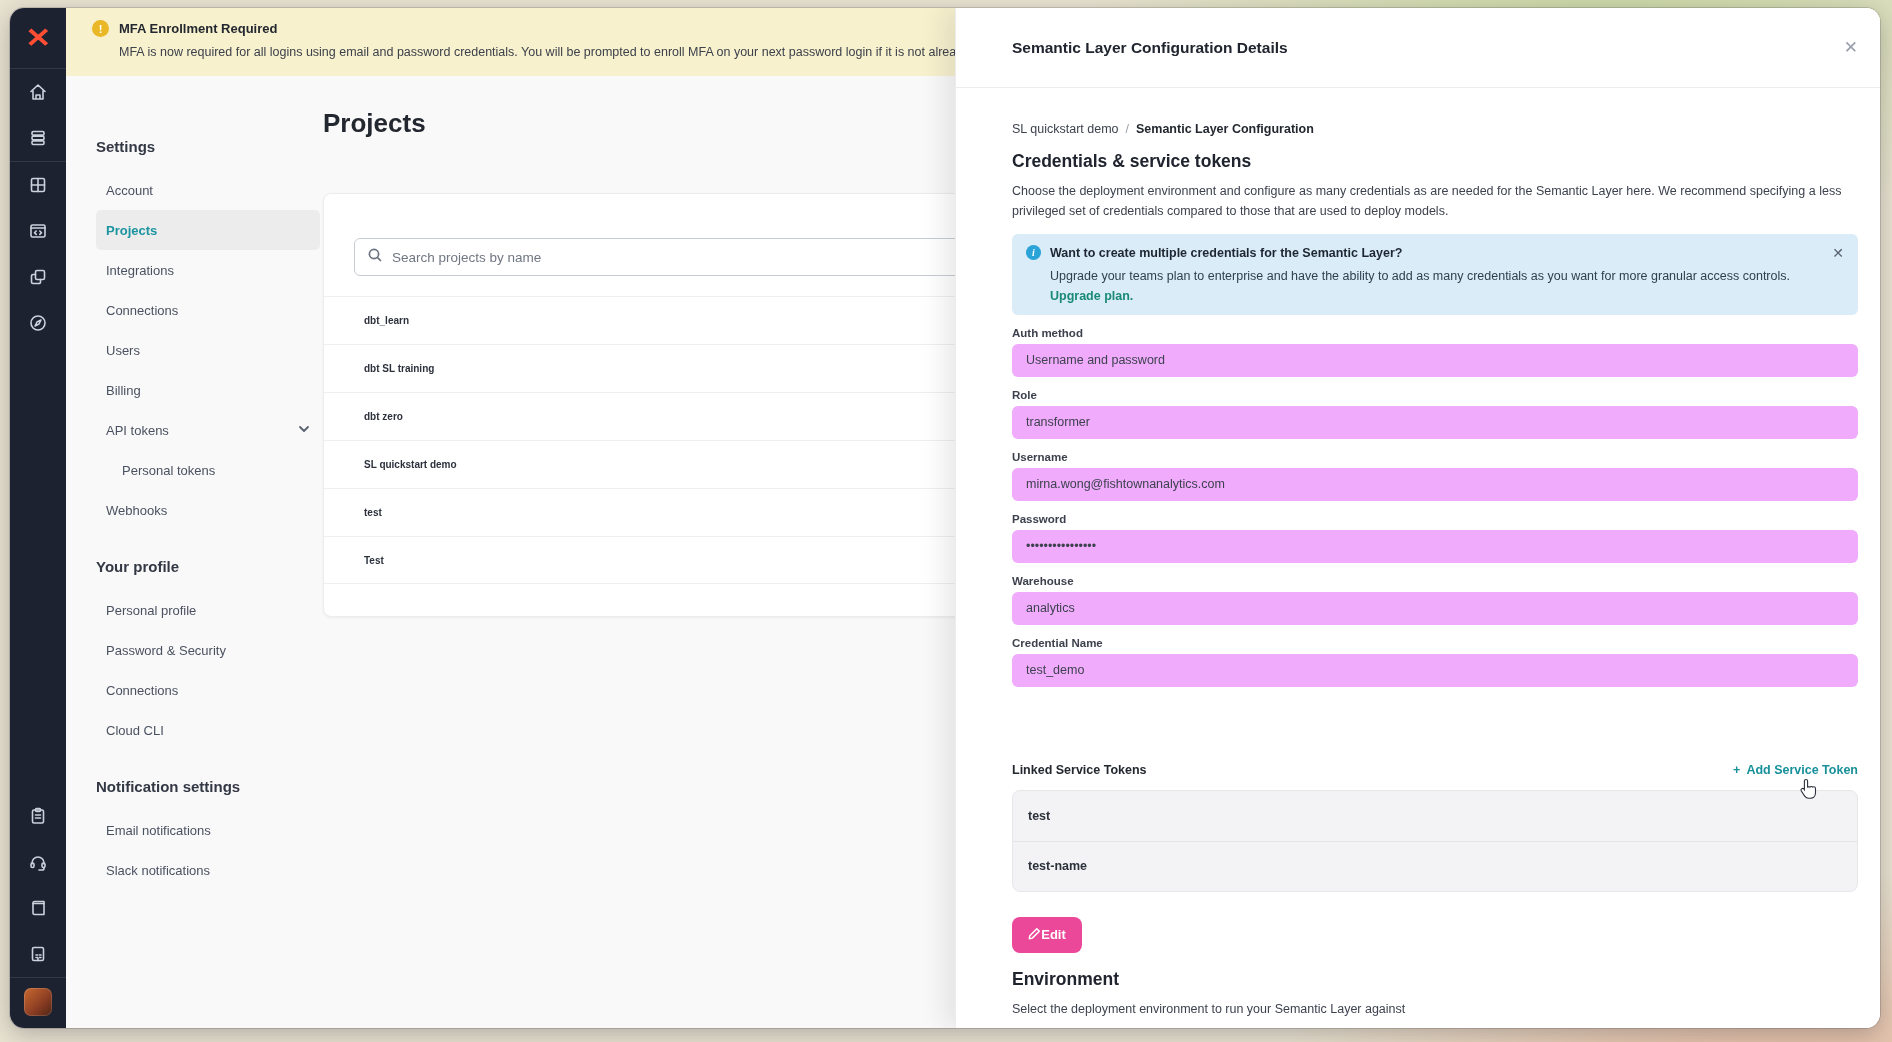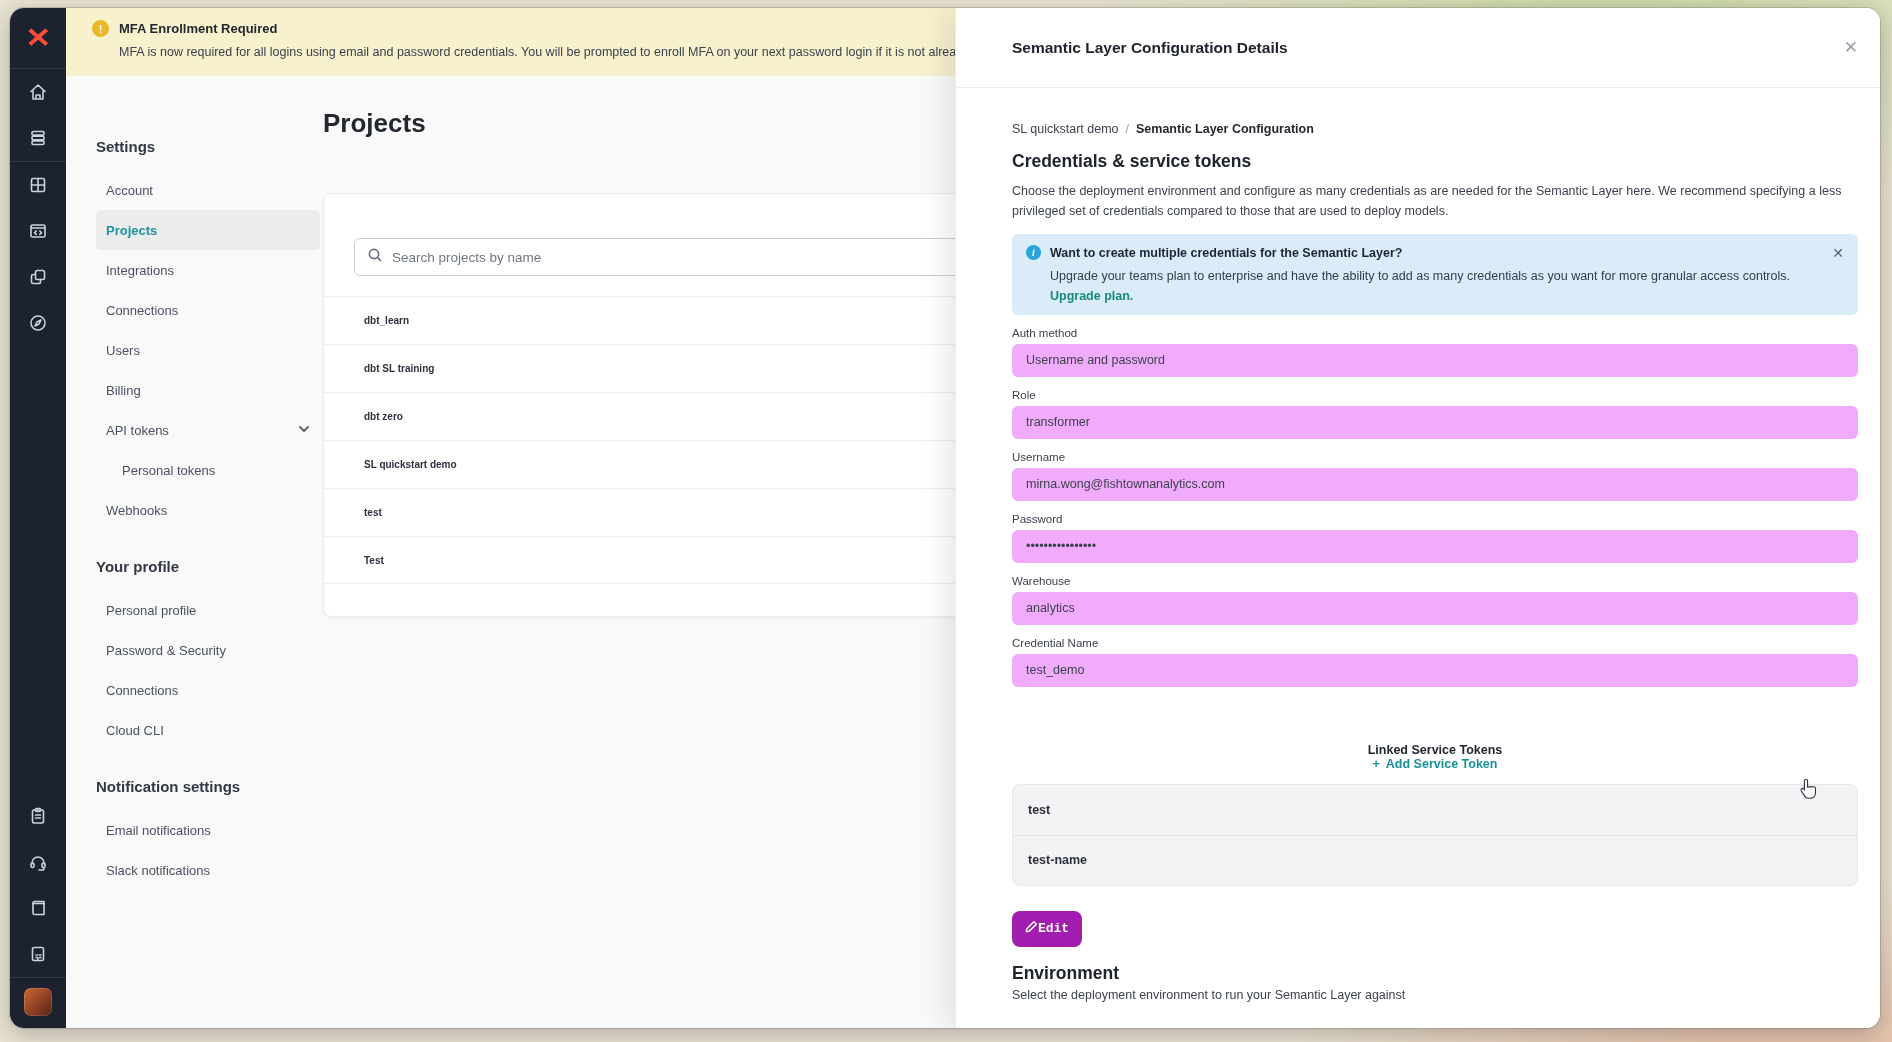--- a/index.html
+++ b/index.html
@@ -104,39 +104,39 @@
   .alert-row { display:flex; align-items:center; gap:9px; }
   .info-badge {
     width:15px; height:15px; border-radius:50%; background:#2aa3d8; color:#fff;
     font-size:10px; font-weight:bold; display:flex; align-items:center; justify-content:center;
     font-family:"Liberation Serif", serif; font-style:italic; flex:0 0 auto;
   }
   .alert-title { font-size:12.5px; font-weight:bold; color:#1f2633; }
   .alert-x { position:absolute; right:14px; top:11px; font-size:14px; color:#5a6270; cursor:pointer; }
   .alert-body { font-size:12.5px; color:#32404e; margin:7px 0 0 24px; line-height:1.5; }
   .alert-link { display:block; margin:3px 0 0 24px; font-size:12.5px; font-weight:bold; color:#1a8a74; cursor:pointer; }
-  .f-label { font-size:11.5px; font-weight:normal; color:#3c414d; margin-top:12px; }
+  .f-label { font-size:11.5px; font-weight:bold; color:#3c414d; margin-top:12px; }
   .f-box {
     margin-top:5px; height:33px; background:#f0abfc; border-radius:6px;
     display:flex; align-items:center; padding:0 14px; font-size:12.5px; color:#3d424e;
   }
-  .tokens-head { display:flex; justify-content:space-between; align-items:center; margin-top:56px;flex-direction:column; }
+  .tokens-head { display:flex; justify-content:space-between; align-items:center; margin-top:76px; }
   .tokens-label { font-size:12.5px; font-weight:bold; color:#23272f; }
   .add-token { font-size:12.5px; font-weight:bold; color:#17909a; cursor:pointer; display:flex; gap:6px; align-items:center; }
   .tokens-box { margin-top:13px; background:#f3f3f5; border:1px solid #e7e7ea; border-radius:8px; overflow:hidden; }
   .token-row { height:50px; display:flex; align-items:center; padding-left:15px; font-size:12.5px; font-weight:bold; color:#2c313c; }
   .token-row + .token-row { border-top:1px solid #e4e4e7; }
   .edit-btn {
-    margin-top:25px; width:70px; height:36px; background:#a21caf; color:#fff; border:none; border-radius:8px;
+    margin-top:25px; width:70px; height:36px; background:#ec4899; color:#fff; border:none; border-radius:8px;
     font-size:13px; font-weight:bold; display:flex; align-items:center; justify-content:center; cursor:pointer;
-    font-family:Liberation Mono, monospace;
+    font-family:Liberation Sans, sans-serif;
   }
   .edit-btn svg { stroke:#fff; fill:none; stroke-width:1.6; stroke-linecap:round; stroke-linejoin:round; }
   .env-title { font-size:17.5px; font-weight:bold; color:#20242e; margin-top:16px; }
-  .env-desc { font-size:12.5px; color:#3d424e; margin-top:4px; }
+  .env-desc { font-size:12.5px; color:#3d424e; margin-top:12px; }
   .cursor-hand { position:absolute; left:843px; top:770px; z-index:9; }
 </style>
 </head>
 <body>
 
 <div class="window">
 
   <div class="banner">
     <div class="banner-row">
       <div class="warn-badge">!</div>

